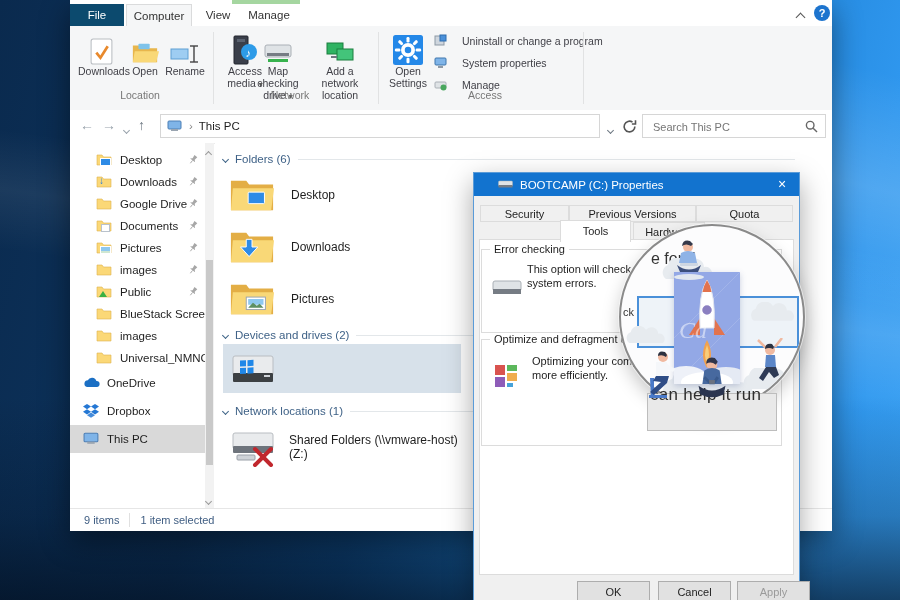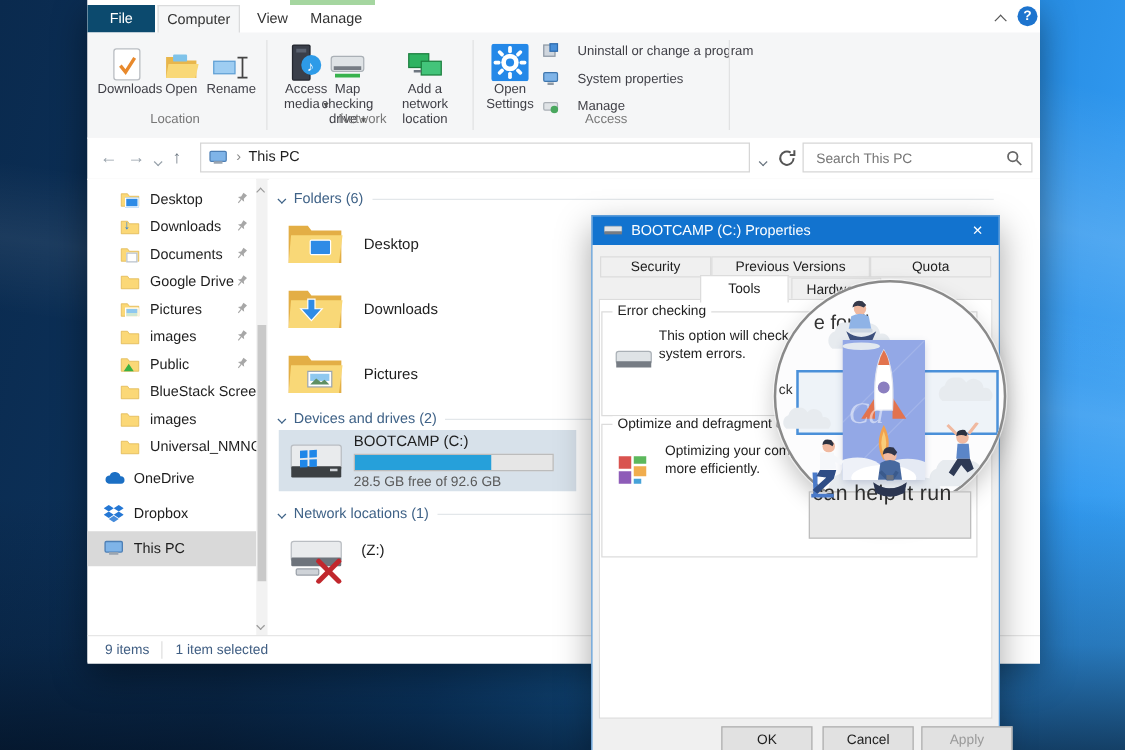--- a/index.html
+++ b/index.html
@@ -74,21 +74,21 @@
   .bar{width:158px;height:12px;background:#e6e6e6;border:1px solid #bcbcbc;margin:3px 0;}
   .bar-fill{height:100%;background:#26a0da;}
   .netitem{position:absolute;display:flex;align-items:flex-start;gap:12px;}
   .statusbar{left:0;top:508px;width:762px;height:22px;background:#fff;border-top:1px solid #e6e6e6;
     display:flex;align-items:center;font-size:11px;color:#3f5d82;}
   .sdiv{width:1px;height:14px;background:#e0e0e0;margin:0 10px;}
   
   .dlg{left:473px;top:172px;width:327px;height:430px;background:#f0f0f0;border:1px solid #5a9bd8;
     box-shadow:0 10px 26px rgba(0,0,0,.35);box-sizing:border-box;font-size:11px;color:#1e1e1e;}
   .dlg-title{position:absolute;left:0;top:0;width:100%;height:23px;background:#1273cf;color:#fff;
-    display:flex;align-items:center;gap:7px;padding-left:9px;box-sizing:border-box;font-size:11.5px;}
+    display:flex;align-items:center;gap:7px;padding-left:24px;box-sizing:border-box;font-size:11.5px;}
   .dlg-x{position:absolute;right:2px;top:0;width:30px;height:23px;text-align:center;line-height:22px;
     color:#fff;font-size:14px;}
   .dtab{position:absolute;height:17px;line-height:17px;text-align:center;background:#f0f0f0;
     border:1px solid #dcdcdc;box-sizing:border-box;font-size:11px;color:#1e1e1e;}
   .dtab.front{top:49px;height:19px;line-height:19px;}
   .dtab.on{top:47px;height:22px;background:#fff;border-bottom:none;z-index:3;line-height:21px;}
   .dpanel{position:absolute;left:5px;top:66px;width:315px;height:336px;background:#fff;border:1px solid #dcdcdc;box-sizing:border-box;}
   .gbox{position:absolute;left:7px;width:299px;border:1px solid #dcdcdc;background:#fff;}
   .gbox .gtitle{position:absolute;left:8px;top:-7px;background:#fff;padding:0 4px;font-size:11px;color:#1e1e1e;}
   .gtext{position:absolute;left:45px;top:14px;font-size:11px;line-height:14px;color:#1e1e1e;white-space:nowrap;}
@@ -302,32 +302,32 @@
             </svg><span class="ov ov-down">↓</span></span>
         <span class="nlabel">Downloads</span>
         <span class="pin"><svg width="9" height="11" viewBox="0 0 10 12">
               <path d="M3 1h4l-.5 4 2 2h-7l2-2z" fill="#8a8a8a"></path>
               <line x1="5" y1="7" x2="5" y2="11" stroke="#8a8a8a"></line>
             </svg></span>
       </div>
       <div class="nav-item">
         <span class="nicon"><svg class="fsvg" viewBox="0 0 16 13">
               <path d="M1 2h5l1.5 2H15v8H1z"></path>
-            </svg><span class="ov ov-doc"></span></span>
-        <span class="nlabel">Documents</span>
+            </svg></span>
+        <span class="nlabel">Google Drive</span>
         <span class="pin"><svg width="9" height="11" viewBox="0 0 10 12">
               <path d="M3 1h4l-.5 4 2 2h-7l2-2z" fill="#8a8a8a"></path>
               <line x1="5" y1="7" x2="5" y2="11" stroke="#8a8a8a"></line>
             </svg></span>
       </div>
       <div class="nav-item">
         <span class="nicon"><svg class="fsvg" viewBox="0 0 16 13">
               <path d="M1 2h5l1.5 2H15v8H1z"></path>
-            </svg></span>
-        <span class="nlabel">Google Drive</span>
+            </svg><span class="ov ov-doc"></span></span>
+        <span class="nlabel">Documents</span>
         <span class="pin"><svg width="9" height="11" viewBox="0 0 10 12">
               <path d="M3 1h4l-.5 4 2 2h-7l2-2z" fill="#8a8a8a"></path>
               <line x1="5" y1="7" x2="5" y2="11" stroke="#8a8a8a"></line>
             </svg></span>
       </div>
       <div class="nav-item">
         <span class="nicon"><svg class="fsvg" viewBox="0 0 16 13">
               <path d="M1 2h5l1.5 2H15v8H1z"></path>
             </svg><span class="ov ov-pic"></span></span>
         <span class="nlabel">Pictures</span>
@@ -449,45 +449,39 @@
           <rect x="2" y="7" width="40" height="20" rx="2" fill="#e9ebed" stroke="#b9bdc2"></rect>
           <rect x="2" y="24" width="40" height="9" rx="1" fill="#3c4043"></rect>
           <rect x="33" y="26" width="6" height="2" fill="#cfd3d8"></rect>
           <g fill="#1f87e8" transform="skewY(-3)">
               <rect x="9" y="12" width="6" height="6"></rect>
               <rect x="16.5" y="12" width="6" height="6"></rect>
               <rect x="9" y="19.5" width="6" height="6"></rect>
               <rect x="16.5" y="19.5" width="6" height="6"></rect>
             </g>
         </svg>
-        <div>
-          <div style="font-size:12px;color:#1e1e1e;">BOOTCAMP (C:)</div>
-          <div class="bar">
-              <div class="bar-fill" style="width:69%"></div>
-            </div>
-          <div style="font-size:11px;color:#595959;">28.5 GB free of 92.6 GB</div>
-        </div>
       </div>
 
       <div class="sec" style="left:8px;top:262px;">
         <i class="chev down sm blue"></i>
         <span class="seclabel">Network locations (1)</span>
         <span class="secrule"></span>
       </div>
       <div class="netitem" style="left:16px;top:284px;">
         <svg width="46" height="40" viewBox="0 0 46 40">
           <rect x="2" y="6" width="40" height="16" rx="2" fill="#e9ebed" stroke="#b9bdc2"></rect>
           <rect x="2" y="19" width="40" height="7" rx="1" fill="#6e747c"></rect>
           <rect x="6" y="28" width="18" height="5" rx="1" fill="#cfd3d8" stroke="#9aa0a8"></rect>
           <g stroke="#c1272d" stroke-width="4" stroke-linecap="round">
               <line x1="24" y1="22" x2="40" y2="38"></line>
               <line x1="40" y1="22" x2="24" y2="38"></line>
             </g>
         </svg>
         <div style="padding-top:6px;">
+          <div style="font-size:12px;color:#1e1e1e;">Shared Folders (\\vmware-host)</div>
           <div style="font-size:12px;color:#1e1e1e;">(Z:)</div>
         </div>
       </div>
     </div>
 
     <div class="abs statusbar">
       <span style="margin-left:14px;">9 items</span>
       <span class="sdiv"></span>
       <span>1 item selected</span>
     </div>

